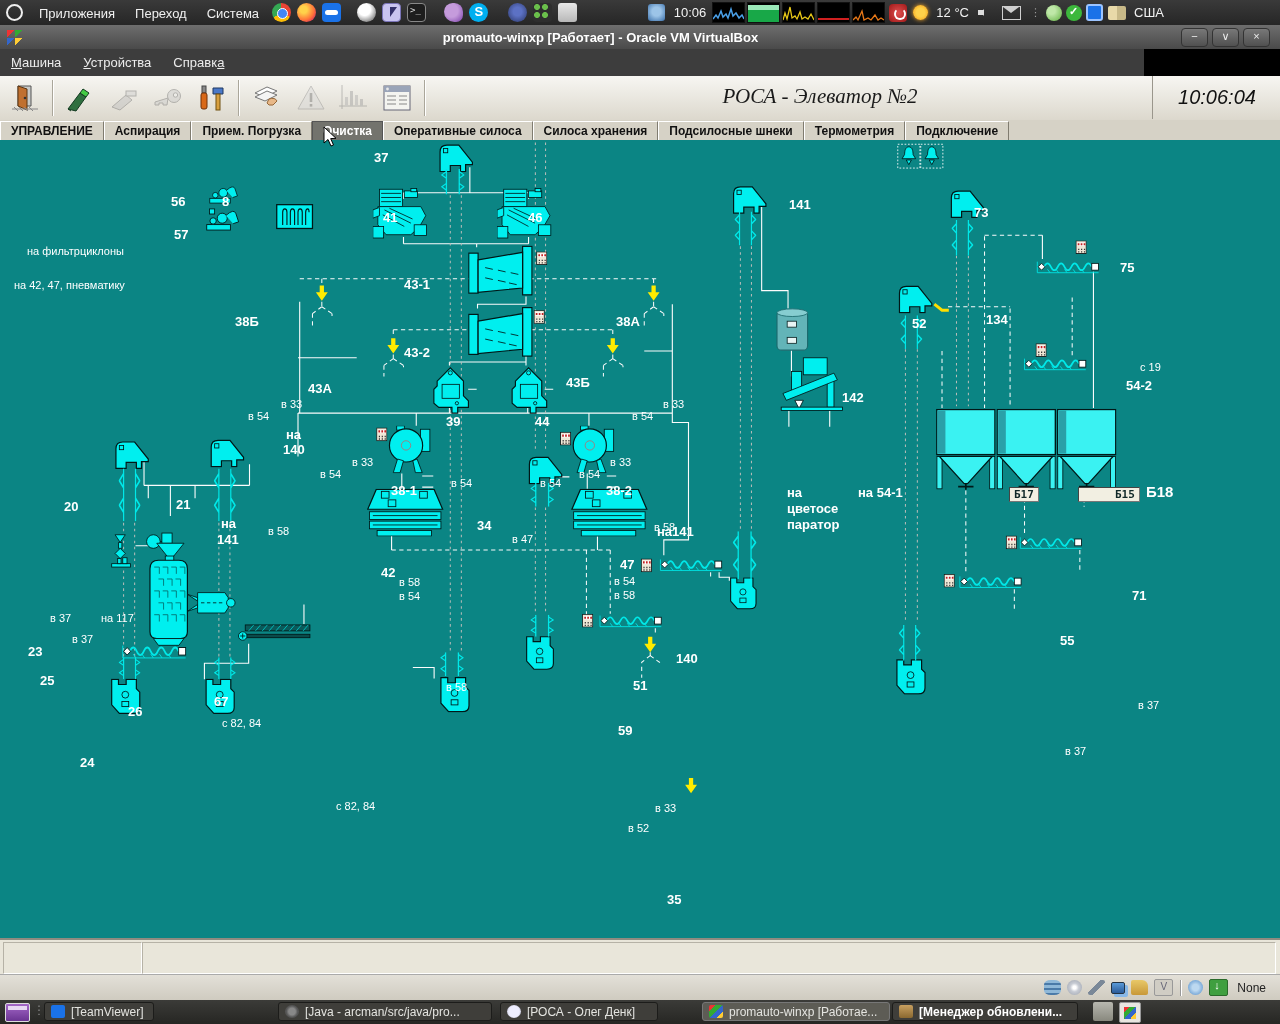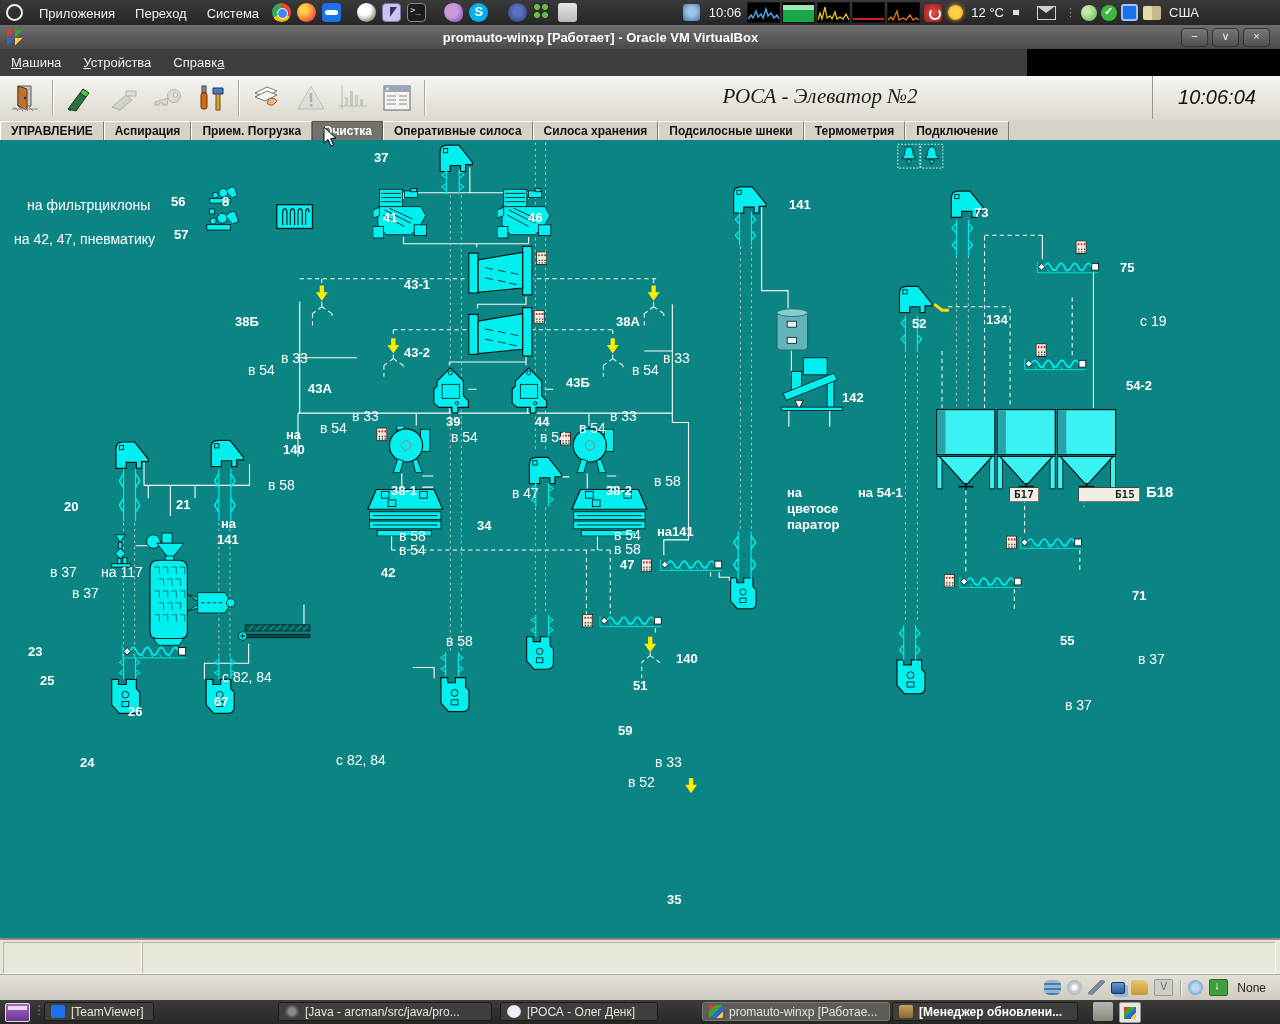--- a/index.html
+++ b/index.html
@@ -20,21 +20,21 @@
   .ic-shot{background:#c9c4f0;border:1px solid #7a74b8;box-sizing:border-box;}
   .ic-shot:after{content:"";position:absolute;right:3px;top:3px;border-left:7px solid #33306b;border-bottom:10px solid transparent;}
   .ic-term{background:#1d1d1d;border:1px solid #888;box-sizing:border-box;}
   .ic-term:after{content:">_";position:absolute;left:2px;top:1px;font-size:9px;color:#ddd;font-family:"DejaVu Sans Mono",monospace;}
   .ic-pidgin{background:radial-gradient(circle at 40% 40%,#c59bdc 40%,#7a3fa8);border-radius:50% 50% 40% 60%;}
   .ic-skype{background:#00aff0;border-radius:50%;}
   .ic-skype:after{content:"S";position:absolute;left:5.5px;top:1px;color:#fff;font-size:13px;font-weight:bold;}
   .ic-eclipse{background:radial-gradient(circle at 50% 45%,#5c71c4 30%,#2a3666);border-radius:50%;}
   .ic-dots{background:radial-gradient(circle 3px at 4px 4px,#6abf4b 95%,transparent),radial-gradient(circle 3px at 12px 4px,#6abf4b 95%,transparent),radial-gradient(circle 3px at 4px 12px,#6abf4b 95%,transparent),radial-gradient(circle 3px at 12px 12px,#6abf4b 95%,transparent),#2e2e2e;}
   .ic-disk{background:linear-gradient(#e8e8e8,#b8b8b8);border-radius:3px;}
-  #tray{margin-left:auto;display:flex;align-items:center;padding-right:76px;}
+  #tray{margin-left:auto;display:flex;align-items:center;padding-right:111px;}
   #tray .txt{font-size:13px;color:#f2f2f2;margin:0 5px;white-space:nowrap;}
   .mon{width:31px;height:19px;background:#000;border:1px solid #111;margin:0 1px;position:relative;overflow:hidden;}
   .mon svg{position:absolute;left:0;top:0;}
   .ic-flag{width:17px;height:17px;background:radial-gradient(circle at 50% 45%,#9cc4e8 35%,#3a6ea8);border-radius:3px;margin:0 4px;}
   .ic-power{width:18px;height:18px;background:radial-gradient(#e05050,#a01818);border-radius:4px;margin:0 3px;position:relative;}
   .ic-power:after{content:"";position:absolute;left:5px;top:4px;width:8px;height:8px;border:2px solid #fff;border-radius:50%;border-top-color:transparent;}
   .ic-sun{width:15px;height:15px;background:radial-gradient(#ffd24a 40%,#f59a10);border-radius:50%;margin:0 3px;box-shadow:0 0 4px #f5a623;}
   .ic-vol{width:14px;height:12px;margin:0 4px;background:linear-gradient(90deg,#ddd 40%,transparent 40%);clip-path:polygon(0 30%,35% 30%,70% 0,70% 100%,35% 70%,0 70%);}
   .ic-mail{width:17px;height:12px;border:1.5px solid #cfcfcf;position:relative;margin:0 6px;}
   .ic-mail:after{content:"";position:absolute;left:0;top:0;border-left:8px solid transparent;border-right:8px solid transparent;border-top:6px solid #cfcfcf;}
@@ -49,21 +49,21 @@
     background:linear-gradient(#6e6e6e,#4a4a4a);display:flex;align-items:center;}
   #vbox-title .t{flex:1;text-align:center;color:#fff;font-weight:bold;font-size:13px;}
   .xp-ico{width:15px;height:15px;margin-left:7px;background:
     linear-gradient(135deg,#e33 49%,transparent 50%) 0 0/8px 8px no-repeat,
     linear-gradient(135deg,#3a3 49%,transparent 50%) 8px 0/8px 8px no-repeat,
     linear-gradient(135deg,#36c 49%,transparent 50%) 0 8px/8px 8px no-repeat,
     linear-gradient(135deg,#fc3 49%,transparent 50%) 8px 8px/8px 8px no-repeat;}
   .winbtn{width:25px;height:17px;margin:0 2px;border-radius:4px;background:linear-gradient(#787878,#505050);
     border:1px solid #333;color:#eee;font-size:11px;line-height:15px;text-align:center;}
   #win-controls{margin-right:8px;display:flex;}
-  #vbox-menu{position:absolute;left:0;top:49px;width:1027px;height:27px;background:#3d3d3d;
+  #vbox-menu{position:absolute;left:0;top:49px;width:1144px;height:27px;background:#3d3d3d;
     display:flex;align-items:center;border-bottom:1px solid #2a2a2a;}
   #vbox-menu .m{color:#ececec;font-size:13px;padding:0 11px;}
   #vbox-menu .m u{text-decoration:underline;}
   
   #app-toolbar{position:absolute;left:0;top:76px;width:1280px;height:44px;
     background:linear-gradient(#f7f6f2,#dcd8cd);border-bottom:1px solid #9a968c;}
   .tbtn{position:absolute;top:3px;width:42px;height:38px;display:flex;align-items:center;justify-content:center;}
   .tsep{position:absolute;top:4px;width:1px;height:36px;background:#aaa69a;box-shadow:1px 0 0 #fff;}
   .disabled{opacity:.42;filter:grayscale(1);}
   #app-title{position:absolute;left:560px;top:8px;width:520px;text-align:center;
@@ -73,21 +73,21 @@
   
   #app-tabs{position:absolute;left:0;top:120px;width:1280px;height:20px;background:#d6d2c6;display:flex;}
   .tab{height:18px;margin-top:1px;padding:0 10px;font-size:12px;font-weight:bold;color:#111;
     background:#d6d2c6;border:1px solid #fff;border-right-color:#807c70;border-bottom-color:#807c70;
     display:flex;align-items:center;white-space:nowrap;}
   .tab.active{background:#73736d;color:#fff;border-color:#555;}
   
   #canvas{position:absolute;left:0;top:140px;width:1280px;height:798px;background:#0b8584;overflow:hidden;}
   #labels span{position:absolute;white-space:nowrap;}
   #labels .num{color:#fff;font-weight:bold;font-size:13px;}
-  #labels .sm{color:#fff;font-size:14px;}
+  #labels .sm{color:#fff;font-size:11px;margin-top:48px;}
   #labels .silo{color:#fff;font-weight:bold;font-size:15px;}
   #labels .plate{color:#102828;font-weight:bold;font-size:11px;font-family:"DejaVu Sans Mono",monospace;
     background:#f2efe2;border:1px solid #777;border-top-color:#444;border-left-color:#444;padding:0px 4px;}
   
   #app-status{position:absolute;left:0;top:938px;width:1280px;height:36px;background:#e9e6da;
     border-top:2px solid #8f8b80;box-sizing:border-box;}
   #app-status .cell{position:absolute;top:2px;height:30px;border:1px solid #b6b2a6;border-right-color:#fff;border-bottom-color:#fff;}
   
   #vbox-status{position:absolute;left:0;top:974px;width:1280px;height:26px;background:linear-gradient(#e3e0d8,#cfcbc0);
     display:flex;align-items:center;justify-content:flex-end;border-top:1px solid #aaa;box-sizing:border-box;}

